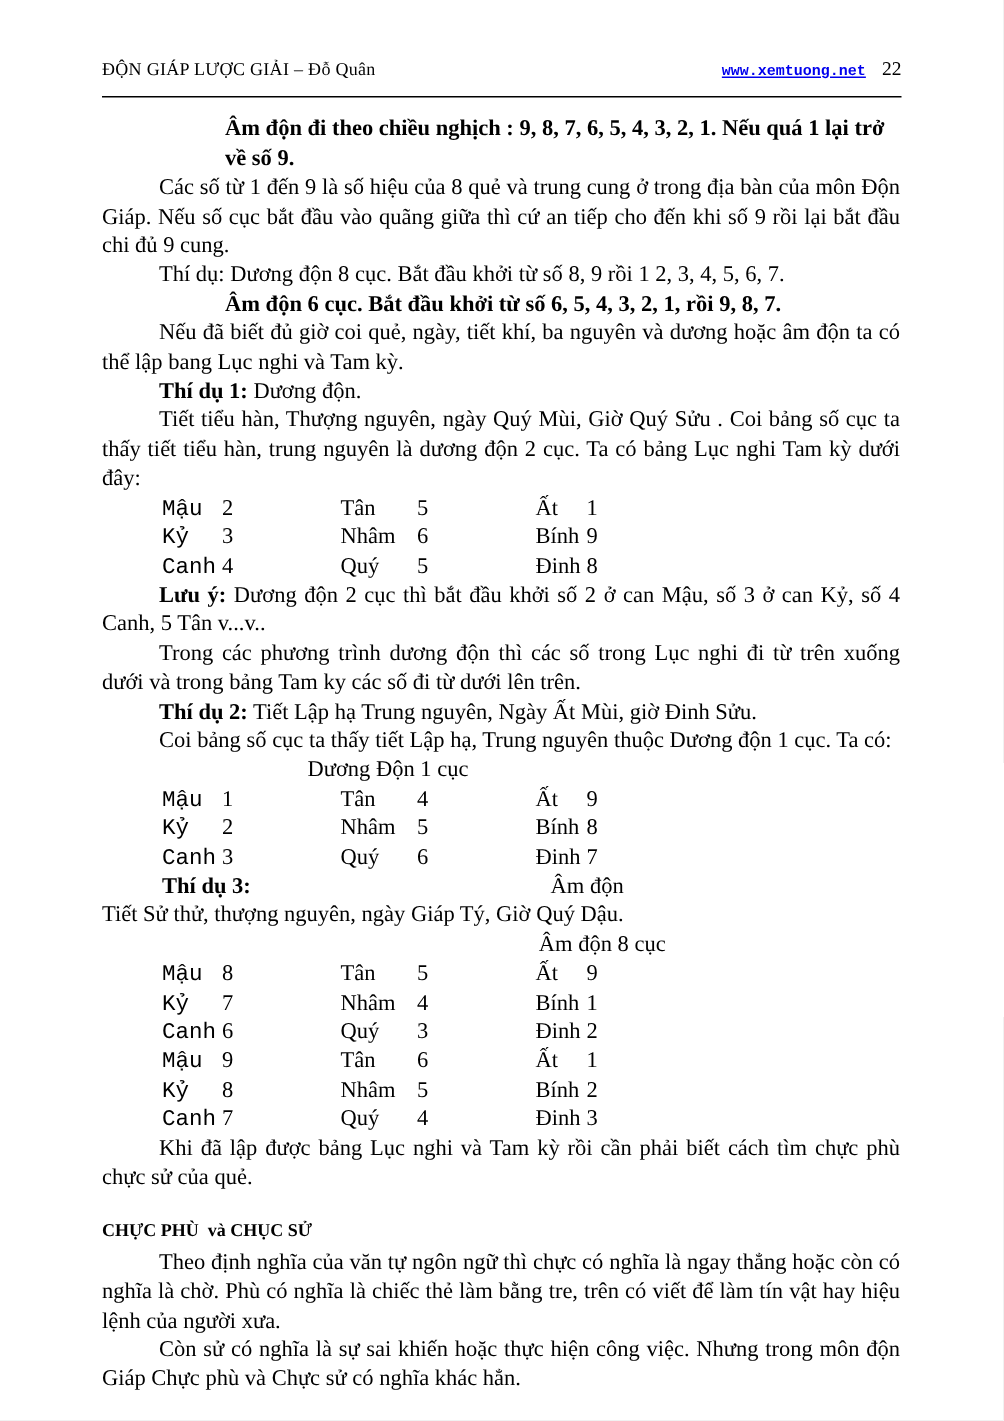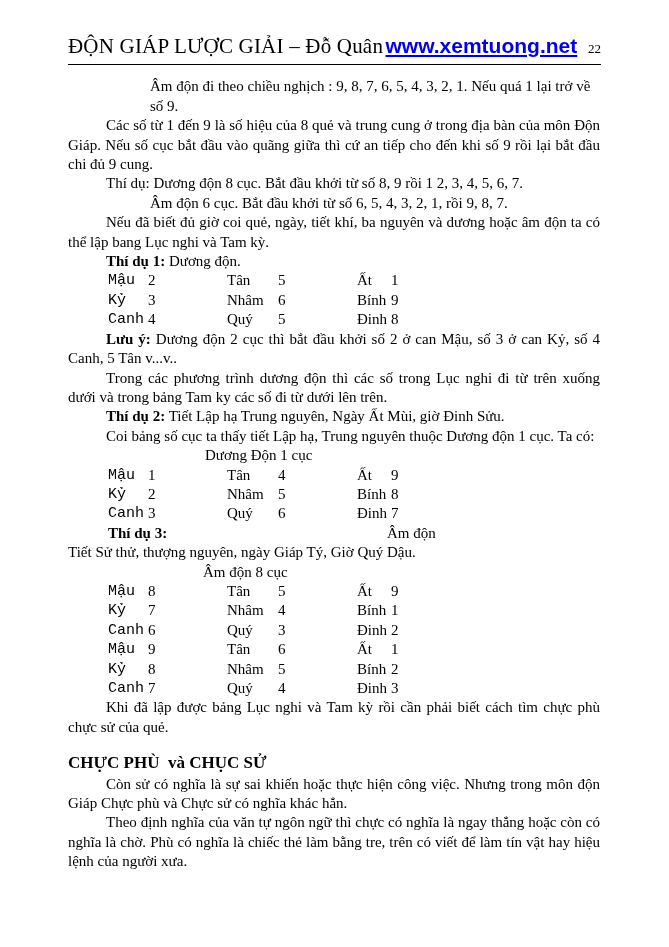--- a/index.html
+++ b/index.html
@@ -11,49 +11,49 @@
     overflow:hidden;
     font-family:"Liberation Serif","DejaVu Serif",serif;
     color:#000000;
     font-size:15px;
     line-height:19.4px;
   }
   .header{
     display:flex;justify-content:space-between;align-items:baseline;
     margin:36px 68px 0 68px;
   }
-  .h-title{font-size:21px;letter-spacing:0.2px;}
+  .h-title{font-size:12px;letter-spacing:0.2px;}
   .h-right{white-space:nowrap;}
   .site-link{
-    font-family:Liberation Sans, sans-serif;
-    font-weight:bold;font-size:21px;
+    font-family:Liberation Mono, monospace;
+    font-weight:bold;font-size:10px;
     color:#0000EE;text-decoration:underline;cursor:pointer;
   }
   .h-page{font-size:13px;margin-left:7px;}
   .rule{border-top:1.6px solid #000;margin:6px 68px 0 68px;}
   .content{margin:12px 69px 0 68px;}
   .p{text-align:justify;}
   .ind{text-indent:38px;}
-  .big-ind{padding-left:82px;}
+  .big-ind{padding-left:82px;font-weight:bold;}
   .mid-ind{padding-left:38px;}
   .cap1{padding-left:137px;}
-  .cap2{padding-left:135px;}
+  .cap2{padding-left:135px;text-align:center;}
   .b{font-weight:bold;}
   .duo{position:relative;height:19.4px;}
   .duo .d-left{position:absolute;left:40px;font-weight:bold;}
-  .duo .d-right{position:absolute;left:299px;margin-left:20px;}
+  .duo .d-right{position:absolute;left:299px;}
   .trow{display:flex;padding-left:40px;}
   .c-l1{width:40px;font-family:Liberation Mono, monospace;}
   .c-v1{width:79px;}
   .c-l2{width:51px;}
   .c-v2{width:79px;}
   .c-l3{width:34px;}
   .c-v3{flex:1;}
   .sec-head{
-    font-weight:bold;font-size:17px;
+    font-weight:bold;font-size:12px;
     margin-top:16px;margin-bottom:2px;
     white-space:pre-wrap;
   }
 </style>
 </head>
 <body>
 
 <div class="page">
 
   <div class="header">
@@ -72,20 +72,21 @@
     <div class="p ind">Các số từ 1 đến 9 là số hiệu của 8 quẻ và trung cung ở trong địa bàn của môn Độn Giáp. Nếu số cục bắt đầu vào quãng giữa thì cứ an tiếp cho đến khi số 9 rồi lại bắt đầu chi đủ 9 cung.</div>
 
     <div class="mid-ind">Thí dụ: Dương độn 8 cục. Bắt đầu khởi từ số 8, 9 rồi 1 2, 3, 4, 5, 6, 7.</div>
 
     <div class="big-ind">Âm độn 6 cục. Bắt đầu khởi từ số 6, 5, 4, 3, 2, 1, rồi 9, 8, 7.</div>
 
     <div class="p ind">Nếu đã biết đủ giờ coi quẻ, ngày, tiết khí, ba nguyên và dương hoặc âm độn ta có thể lập bang Lục nghi và Tam kỳ.</div>
 
     <div class="p ind"><span class="b">Thí dụ 1:</span><span>  Dương độn.</span></div>
 
+    <div class="p ind">Tiết tiểu hàn, Thượng nguyên, ngày Quý Mùi, Giờ Quý Sửu . Coi bảng số cục ta thấy tiết tiểu hàn, trung nguyên là dương độn 2 cục. Ta có bảng Lục nghi Tam kỳ dưới đây:</div>
 
     <div class="tbl">
       <div class="trow">
         <span class="c-l1">Mậu</span>
           <span class="c-v1">2</span>
           <span class="c-l2">Tân</span>
           <span class="c-v2">5</span>
           <span class="c-l3">Ất</span>
           <span class="c-v3">1</span>
       </div>
@@ -205,18 +206,18 @@
           <span class="c-v2">4</span>
           <span class="c-l3">Đinh</span>
           <span class="c-v3">3</span>
       </div>
     </div>
 
     <div class="p ind">Khi đã lập được bảng Lục nghi và Tam kỳ rồi cần phải biết cách tìm chực phù chực sử của quẻ.</div>
 
     <div class="sec-head">CHỰC PHÙ  và CHỤC SỬ</div>
 
+    <div class="p ind">Theo định nghĩa của văn tự ngôn ngữ thì chực có nghĩa là ngay thẳng hoặc còn có nghĩa là chờ. Phù có nghĩa là chiếc thẻ làm bằng tre, trên có viết để làm tín vật hay hiệu lệnh của người xưa.</div>
+
     <div class="p ind">Còn sử có nghĩa là sự sai khiến hoặc thực hiện công việc. Nhưng trong môn độn Giáp Chực phù và Chực sử có nghĩa khác hẳn.</div>
-
-    <div class="p ind">Theo định nghĩa của văn tự ngôn ngữ thì chực có nghĩa là ngay thẳng hoặc còn có nghĩa là chờ. Phù có nghĩa là chiếc thẻ làm bằng tre, trên có viết để làm tín vật hay hiệu lệnh của người xưa.</div>
 
   </div>
 </div>
 
 </body></html>

